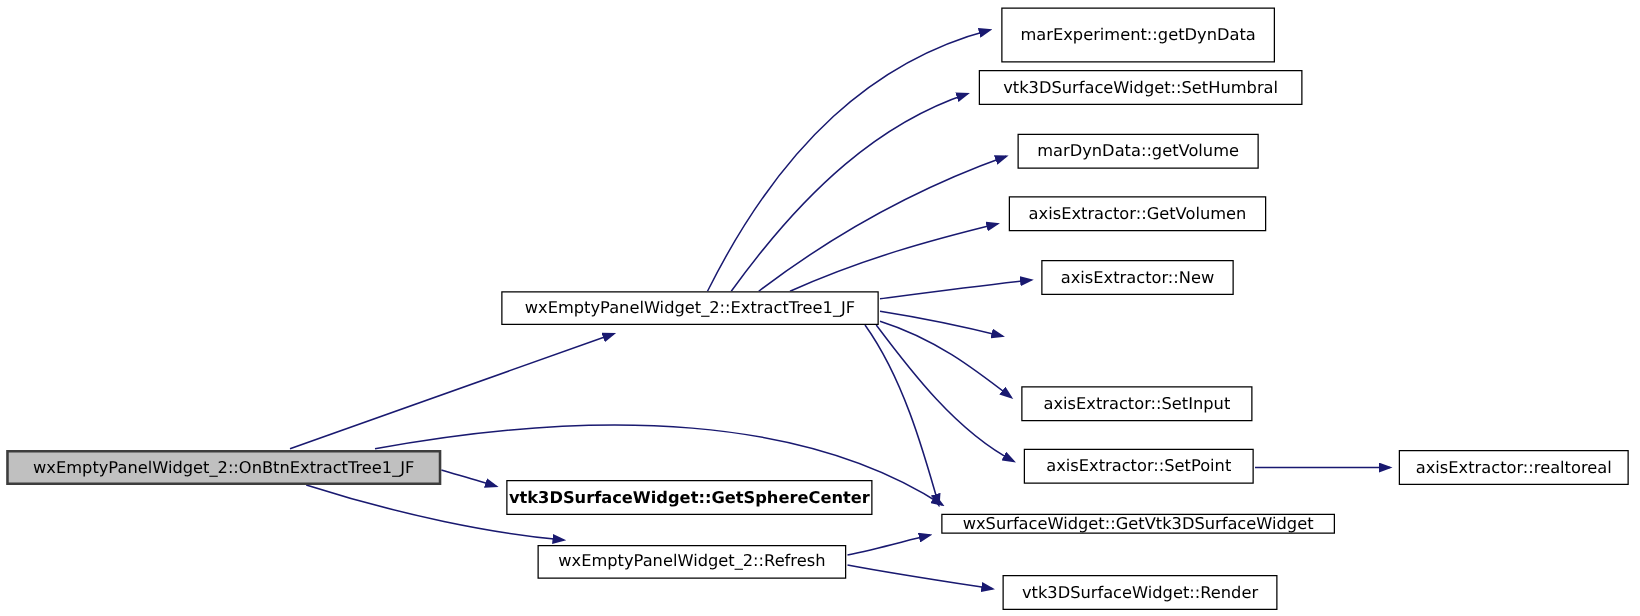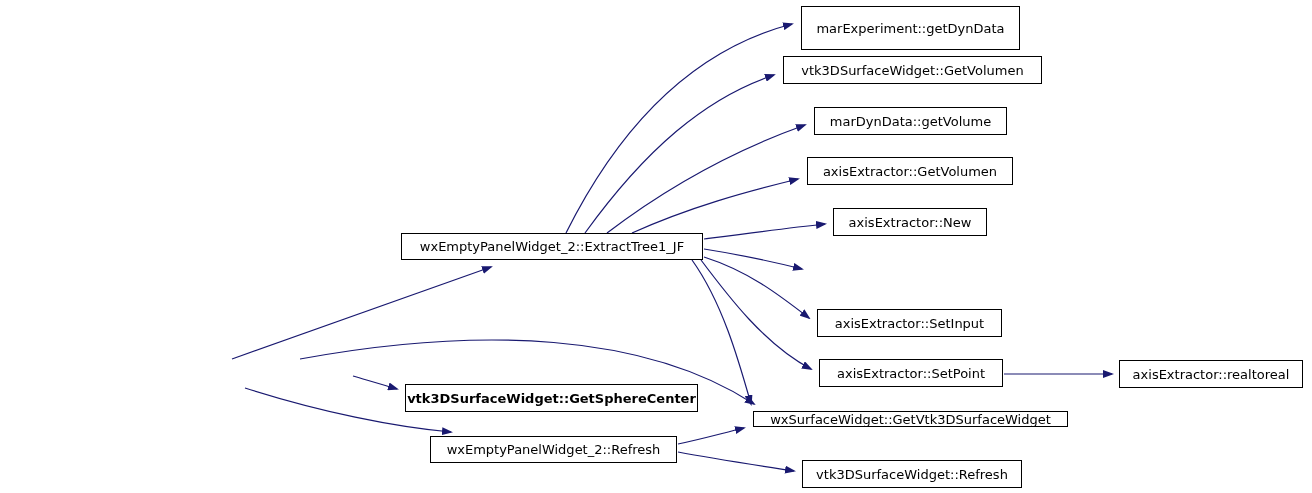--- a/index.html
+++ b/index.html
@@ -88,41 +88,42 @@
 
     <path class="edge" d="M 692,260 C 722,302 738,358 751,404" marker-end="url(#arrowhead)"></path>
 
     <path class="edge" d="M 1004,374 L 1112,374" marker-end="url(#arrowhead)"></path>
 
     <path class="edge" d="M 678,444 C 702,439 723,433 744,428" marker-end="url(#arrowhead)"></path>
 
     <path class="edge" d="M 678,452 C 715,459 755,465 794,471" marker-end="url(#arrowhead)"></path>
   </svg>
 
+  <div class="node highlight" style="left:5px; top:360px; width:348px; height:28px;">wxEmptyPanelWidget_2::OnBtnExtractTree1_JF</div>
 
   <div class="node" style="left:401px; top:233px; width:302px; height:27px;">wxEmptyPanelWidget_2::ExtractTree1_JF</div>
 
   <div class="node" style="left:801px; top:6px; width:219px; height:44px;">marExperiment::getDynData</div>
 
-  <div class="node" style="left:783px; top:56px; width:259px; height:28px;">vtk3DSurfaceWidget::GetVolumen</div>
+  <div class="node" style="left:783px; top:56px; width:259px; height:28px;">vtk3DSurfaceWidget::SetHumbral</div>
 
   <div class="node" style="left:814px; top:107px; width:193px; height:28px;">marDynData::getVolume</div>
 
   <div class="node" style="left:807px; top:157px; width:206px; height:28px;">axisExtractor::GetVolumen</div>
 
   <div class="node" style="left:833px; top:208px; width:154px; height:28px;">axisExtractor::New</div>
 
 
   <div class="node" style="left:817px; top:309px; width:185px; height:28px;">axisExtractor::SetInput</div>
 
   <div class="node" style="left:819px; top:359px; width:184px; height:28px;">axisExtractor::SetPoint</div>
 
   <div class="node" style="left:1119px; top:360px; width:184px; height:28px;">axisExtractor::realtoreal</div>
 
   <div class="node" style="left:753px; top:411px; width:315px; height:16px;">wxSurfaceWidget::GetVtk3DSurfaceWidget</div>
 
-  <div class="node" style="left:802px; top:460px; width:220px; height:28px;">vtk3DSurfaceWidget::Refresh</div>
+  <div class="node" style="left:802px; top:460px; width:220px; height:28px;">vtk3DSurfaceWidget::Render</div>
 
   <div class="node" style="left:405px; top:384px; width:293px; height:28px;font-weight:bold;">vtk3DSurfaceWidget::GetSphereCenter</div>
 
   <div class="node" style="left:430px; top:436px; width:247px; height:27px;">wxEmptyPanelWidget_2::Refresh</div>
 
 </div>
 
 </body></html>

